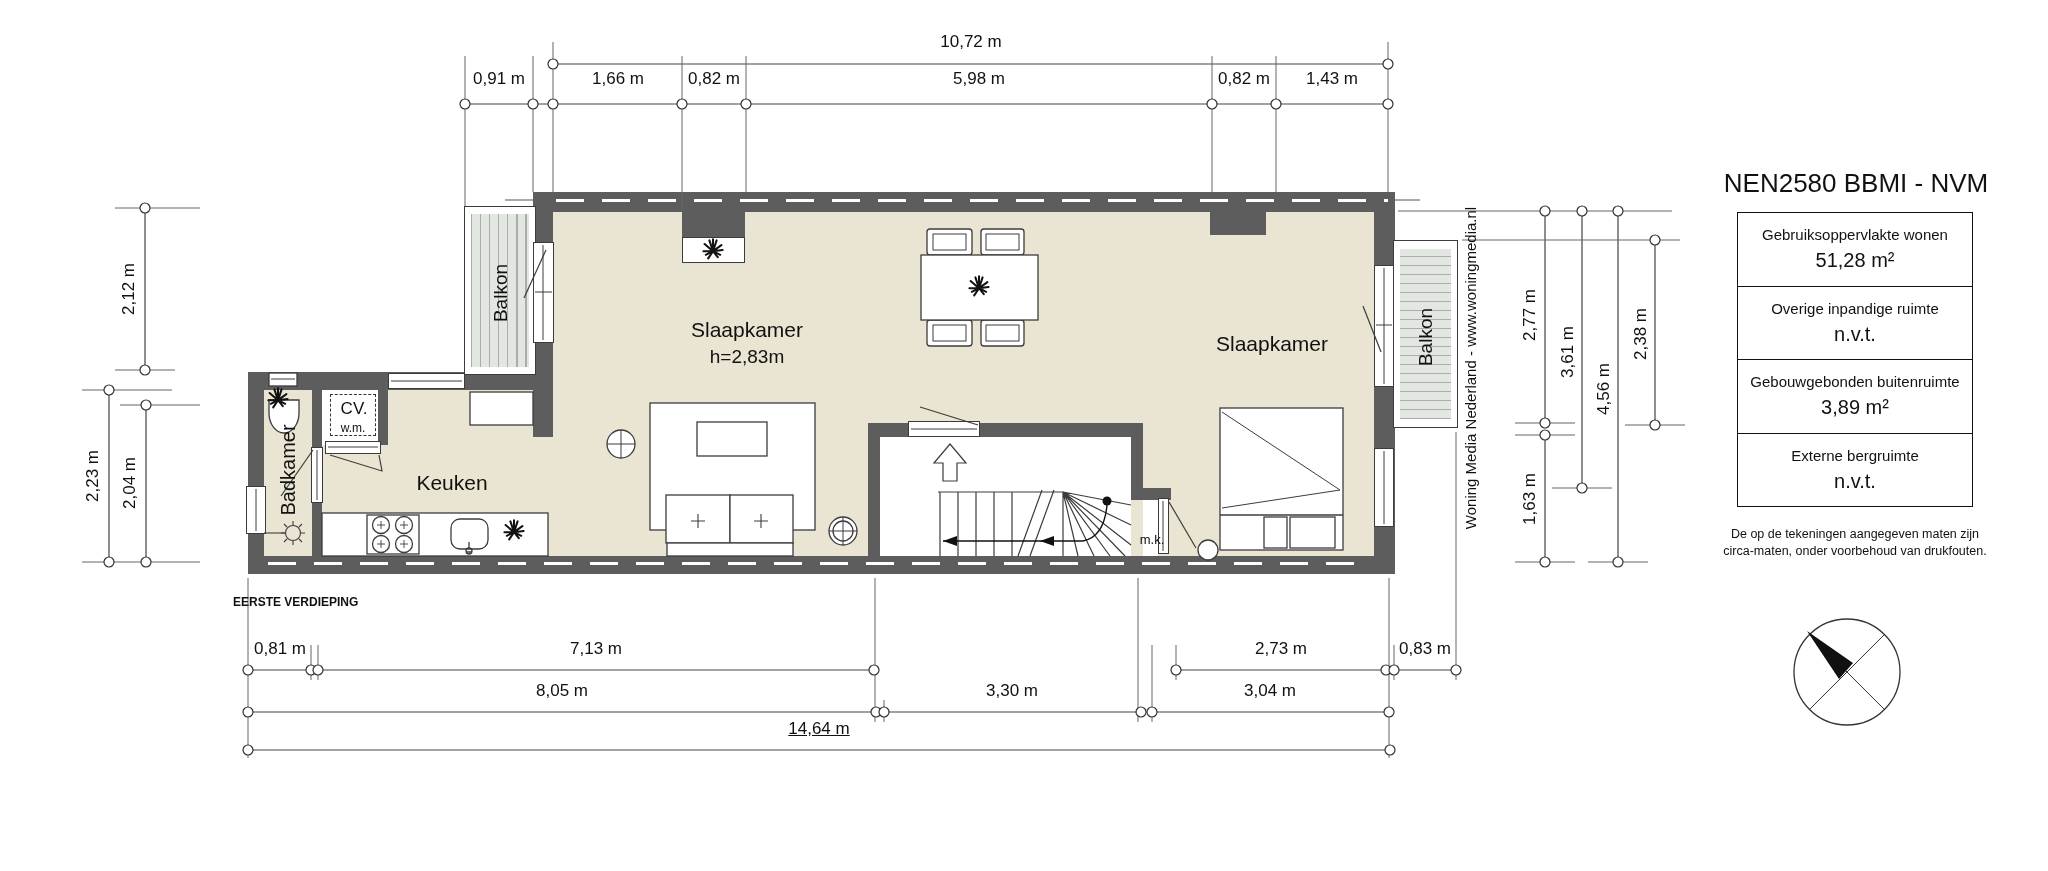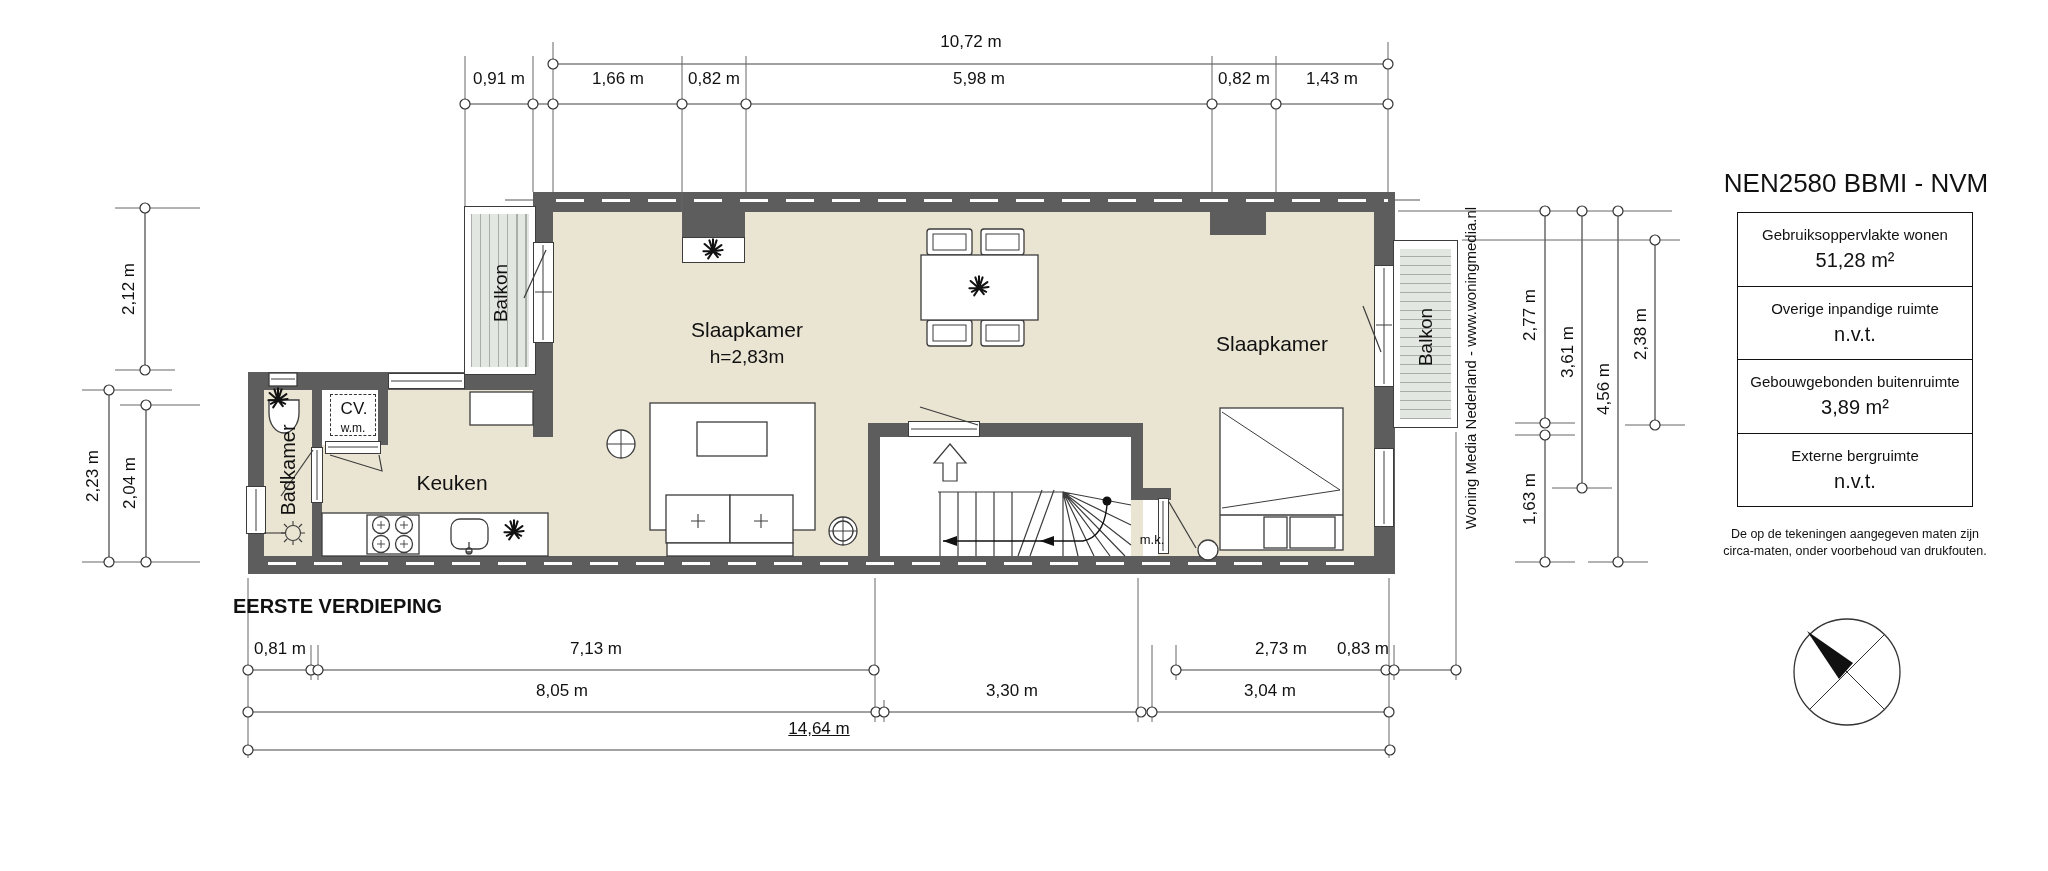--- a/index.html
+++ b/index.html
@@ -279,21 +279,21 @@
   <div class="lbl" style="left:747px;top:357px;font-size:19px;">h=2,83m</div>
   <div class="lbl room" style="left:1272px;top:344px;">Slaapkamer</div>
   <div class="lbl room" style="left:452px;top:483px;">Keuken</div>
   <div class="lbl v" style="left:288px;top:470px;font-size:20px;">Badkamer</div>
   <div class="lbl v" style="left:501px;top:293px;font-size:19px;">Balkon</div>
   <div class="lbl v" style="left:1426px;top:337px;font-size:19px;">Balkon</div>
   <div class="lbl" style="left:354px;top:409px;font-size:17px;">CV.</div>
   <div class="lbl" style="left:353px;top:428px;font-size:12px;">w.m.</div>
   <div class="lbl" style="left:1152px;top:539px;font-size:13px;">m.k.</div>
 
-  <div class="abs" style="left:233px;top:595px;font-size:20px;font-weight:bold;">EERSTE VERDIEPING</div>
+  <div class="abs" style="left:233px;top:595px;font-size:12px;font-weight:bold;">EERSTE VERDIEPING</div>
 
   <div class="lbl v" style="left:1470px;top:368px;font-size:15px;">Woning Media Nederland - www.woningmedia.nl</div>
 
   <div class="lbl dim" style="left:971px;top:42px;">10,72 m</div>
   <div class="lbl dim" style="left:499px;top:79px;">0,91 m</div>
   <div class="lbl dim" style="left:618px;top:79px;">1,66 m</div>
   <div class="lbl dim" style="left:714px;top:79px;">0,82 m</div>
   <div class="lbl dim" style="left:979px;top:79px;">5,98 m</div>
   <div class="lbl dim" style="left:1244px;top:79px;">0,82 m</div>
   <div class="lbl dim" style="left:1332px;top:79px;">1,43 m</div>
@@ -304,21 +304,21 @@
 
   <div class="lbl dim v" style="left:1530px;top:315px;">2,77 m</div>
   <div class="lbl dim v" style="left:1568px;top:352px;">3,61 m</div>
   <div class="lbl dim v" style="left:1604px;top:389px;">4,56 m</div>
   <div class="lbl dim v" style="left:1641px;top:334px;">2,38 m</div>
   <div class="lbl dim v" style="left:1530px;top:499px;">1,63 m</div>
 
   <div class="lbl dim" style="left:280px;top:649px;">0,81 m</div>
   <div class="lbl dim" style="left:596px;top:649px;">7,13 m</div>
   <div class="lbl dim" style="left:1281px;top:649px;">2,73 m</div>
-  <div class="lbl dim" style="left:1363px;top:649px;">0,83 m</div>
+  <div class="lbl dim" style="left:1425px;top:649px;">0,83 m</div>
   <div class="lbl dim" style="left:562px;top:691px;">8,05 m</div>
   <div class="lbl dim" style="left:1012px;top:691px;">3,30 m</div>
   <div class="lbl dim" style="left:1270px;top:691px;">3,04 m</div>
   <div class="lbl dim" style="left:819px;top:729px;text-decoration:underline;">14,64 m</div>
 
   <div class="lbl" style="left:1856px;top:183px;font-size:26px;">NEN2580 BBMI - NVM</div>
   <div class="legend-table">
     <div class="legend-row">
       <div class="legend-label">Gebruiksoppervlakte wonen</div>
       <div class="legend-value">51,28 m²</div>

